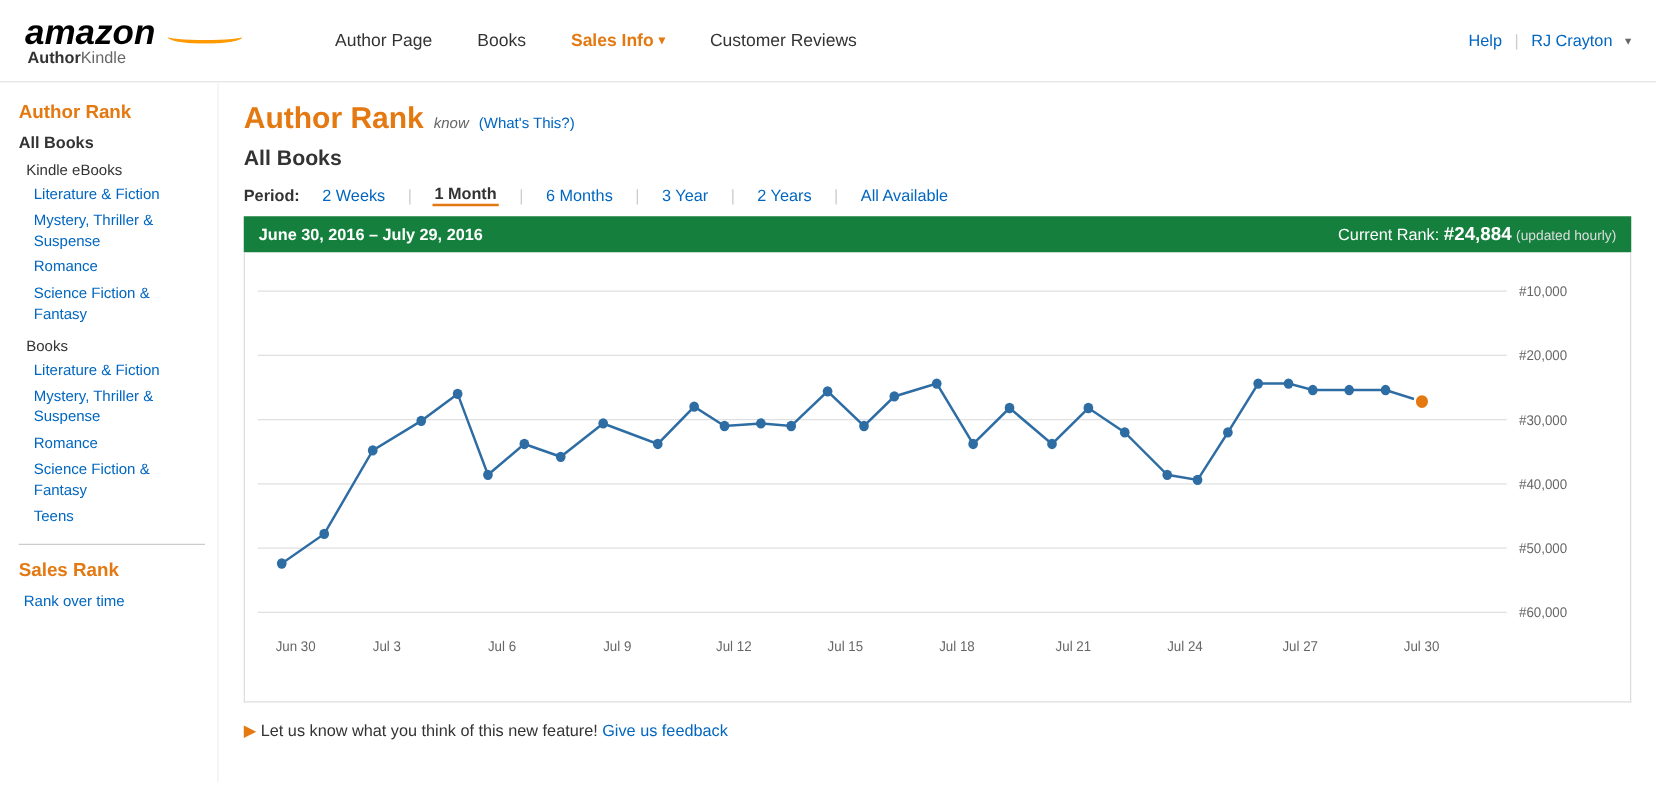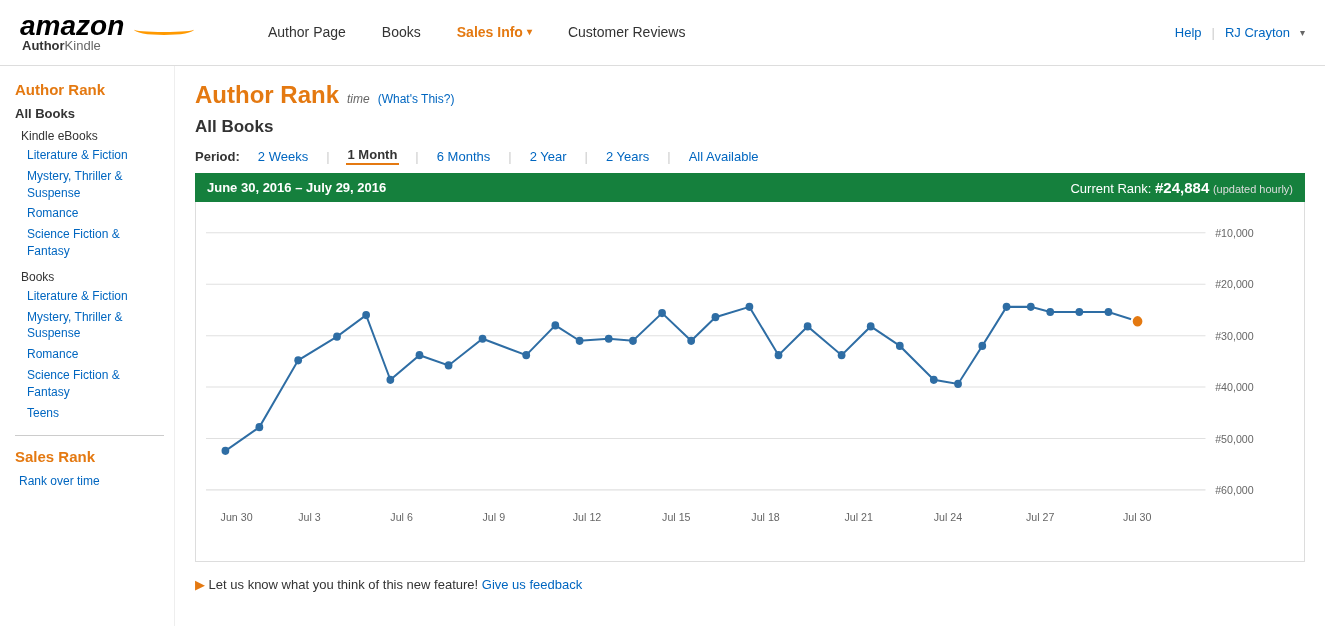--- a/index.html
+++ b/index.html
@@ -265,34 +265,34 @@
 
     <hr class="sidebar-divider">
 
     <div class="sidebar-section-title">Sales Rank</div>
     <div class="sidebar-sub-item" style="padding-left:4px;">Rank over time</div>
   </div>
 
   <div id="content">
     <div id="page-title-row">
       <span id="page-title">Author Rank</span>
-      <span id="beta-badge">time</span>
+      <span id="beta-badge">know</span>
       <span id="whats-this">(What's This?)</span>
     </div>
     <div id="section-subtitle">All Books</div>
 
     <div id="period-row">
       <span id="period-label">Period:</span>
       <span class="period-link">2 Weeks</span>
       <span class="period-sep">|</span>
       <span class="period-link active">1 Month</span>
       <span class="period-sep">|</span>
       <span class="period-link">6 Months</span>
       <span class="period-sep">|</span>
-      <span class="period-link">2 Year</span>
+      <span class="period-link">3 Year</span>
       <span class="period-sep">|</span>
       <span class="period-link">2 Years</span>
       <span class="period-sep">|</span>
       <span class="period-link">All Available</span>
     </div>
 
     <div id="chart-header">
       <span id="date-range">June 30, 2016 – July 29, 2016</span>
       <span id="current-rank">
         <span>Current Rank:</span>

